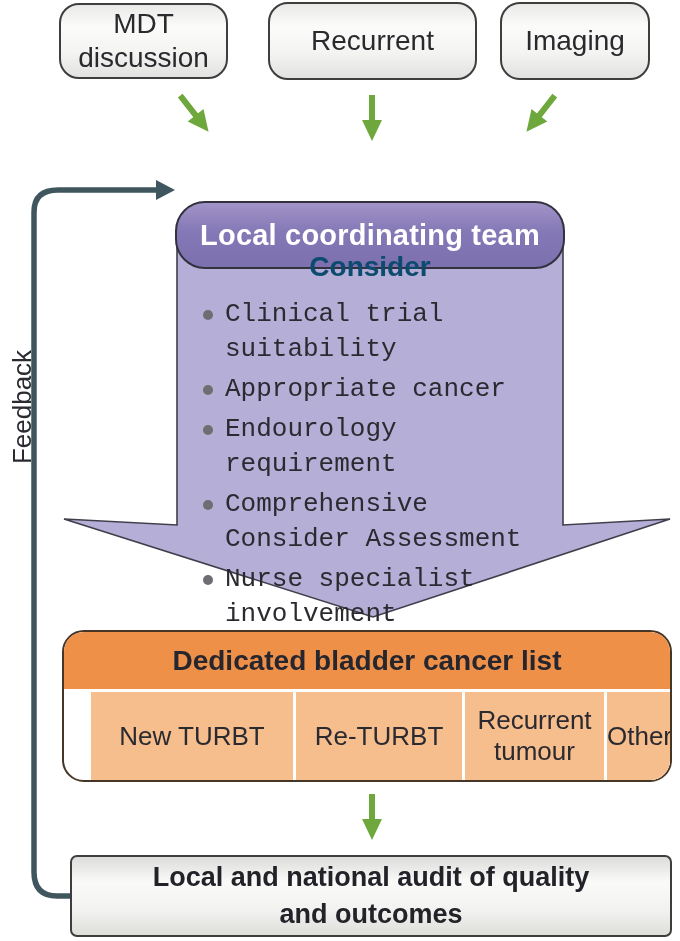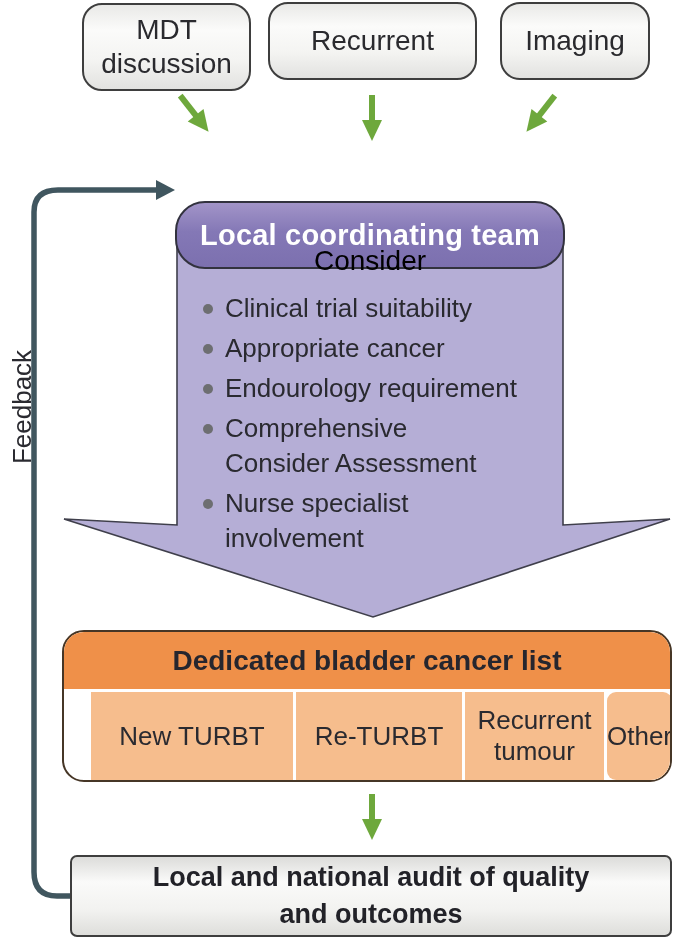--- a/index.html
+++ b/index.html
@@ -21,27 +21,27 @@
     background:linear-gradient(180deg,#a294c8 0%,#8478b6 45%,#7c70af 100%);
     border:2px solid #32323e;border-radius:30px;
     color:#ffffff;font-size:29px;font-weight:bold;letter-spacing:0.2px;
   }
 
   .consider{
     position:absolute;left:177px;top:231px;width:386px;box-sizing:border-box;
     padding:12px 10px 0 26px;
   }
   .consider-heading{
-    text-align:center;font-weight:normal;font-size:28px;color:#000000;
-    margin:2px 0 14px 0;padding-right:16px;
+    text-align:center;font-weight:bold;font-size:28px;color:#0c4a6e;
+    margin:8px 0 14px 0;padding-right:16px;
   }
   .consider-list{list-style:none;margin:0;padding:0;}
   .consider-item{
     display:flex;align-items:flex-start;margin:0 0 5px 0;
-    font-size:26px;line-height:35px;white-space:pre-line;color:#2a2a30;
+    font-size:26px;line-height:35px;white-space:pre-line;color:#2a2a30;font-family:Liberation Mono, monospace;
   }
   .bullet-dot{
     flex:0 0 auto;width:10px;height:10px;border-radius:50%;
     background:#6d6e71;margin:13px 12px 0 0;
   }
 
   .ocbox{
     position:absolute;left:62px;top:630px;width:610px;height:152px;box-sizing:border-box;
     background:#ffffff;border:2px solid #463626;border-radius:22px;overflow:hidden;
     display:flex;flex-direction:column;
@@ -95,21 +95,21 @@
     </g>
     <g transform="translate(372,792)">
       <line x1="0" y1="2" x2="0" y2="30" stroke="#6ea83c" stroke-width="6"></line>
       <polygon points="-10,27 10,27 0,48" fill="#6ea83c"></polygon>
     </g>
 
     <path d="M 71 896 L 57 896 Q 34 896 34 872 L 34 212 Q 34 190 58 190 L 157 190" fill="none" stroke="#40565f" stroke-width="5.5"></path>
     <polygon points="156,180 156,200 175,190" fill="#40565f"></polygon>
   </svg>
 
-  <div class="box input-box" style="left:82px;top:3px;width:169px;height:88px;">
+  <div class="box input-box" style="left:59px;top:3px;width:169px;height:76px;">
     <span>MDT
 discussion</span>
   </div>
   <div class="box input-box" style="left:268px;top:2px;width:209px;height:78px;">
     <span>Recurrent</span>
   </div>
   <div class="box input-box" style="left:500px;top:2px;width:150px;height:78px;">
     <span>Imaging</span>
   </div>
 
@@ -145,21 +145,21 @@
     </ul>
   </div>
 
   <div class="ocbox">
     <div class="ocbox-header">Dedicated bladder cancer list</div>
     <div class="ocbox-cells">
       <div class="ocbox-cell" style="flex:0 0 202px;">New TURBT</div>
       <div class="ocbox-cell" style="flex:0 0 166px;">Re-TURBT</div>
       <div class="ocbox-cell" style="flex:0 0 139px;">Recurrent
 tumour</div>
-      <div class="ocbox-cell" style="flex:1 1 auto;border-radius:9px;">Other</div>
+      <div class="ocbox-cell" style="flex:1 1 auto;">Other</div>
     </div>
   </div>
 
   <div class="box audit-box" style="left:70px;top:855px;width:602px;height:82px;">
     <span>Local and national audit of quality
 and outcomes</span>
   </div>
 
   <div class="feedback-label">
     <span>Feedback</span>

